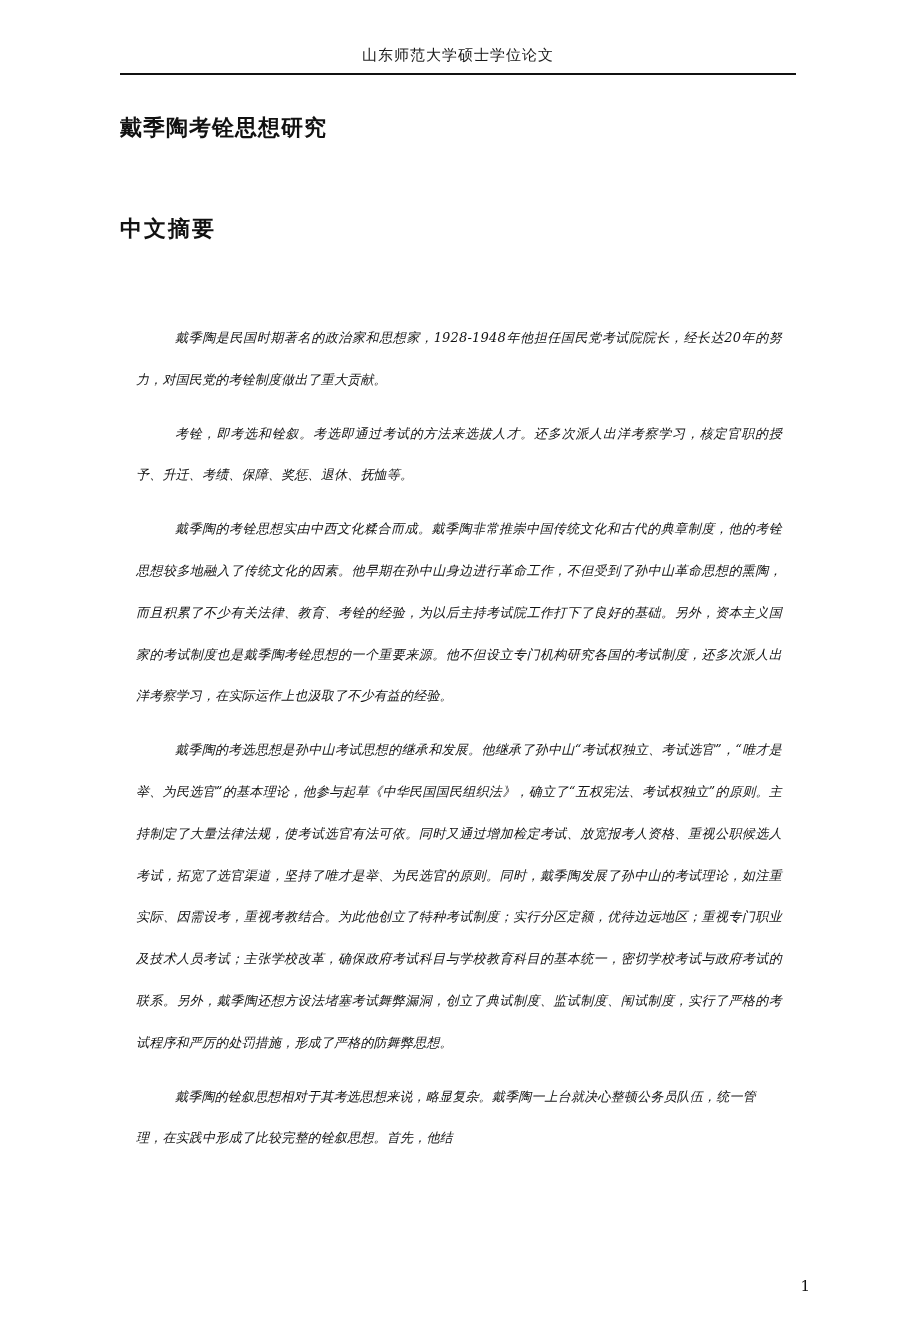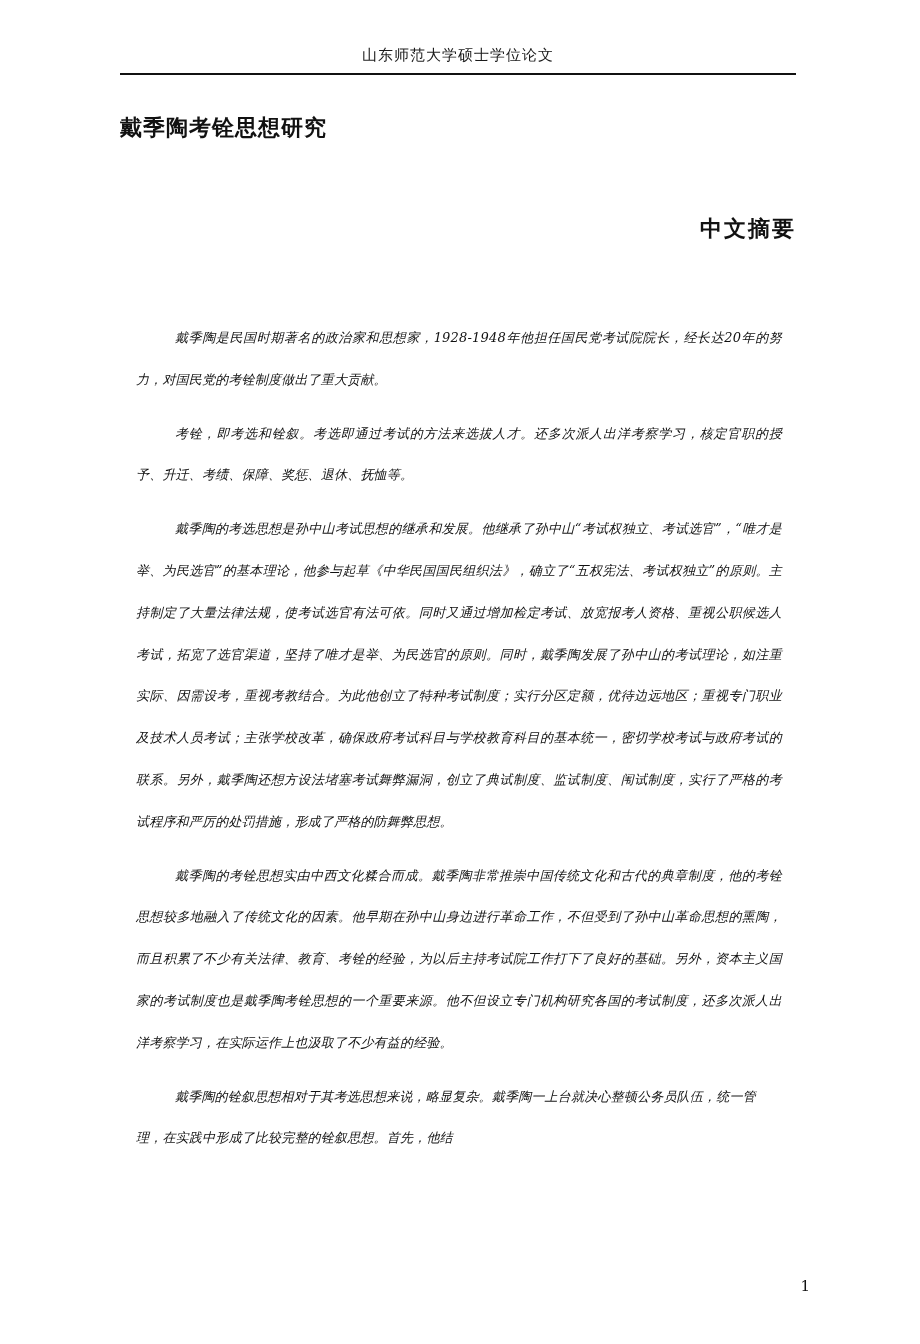--- a/index.html
+++ b/index.html
@@ -51,21 +51,21 @@
       font-weight: bold;
       font-size: 22px;
       line-height: 32px;
       letter-spacing: 1px;
     }
     .section-heading {
       position: absolute;
       left: 120px;
       top: 213px;
       width: 676px;
-      text-align: right;
+      text-align: left;
       font-family: "DejaVu Sans", "Liberation Sans", sans-serif;
       font-weight: bold;
       font-size: 22px;
       line-height: 32px;
       letter-spacing: 2px;
     }
     .body {
       position: absolute;
       left: 124px;
       top: 305px;
@@ -99,20 +99,20 @@
   <div class="running-header">山东师范大学硕士学位论文</div>
   <div class="header-rule"></div>
 
   <div class="title">戴季陶考铨思想研究</div>
 
   <div class="section-heading">中文摘要</div>
 
   <div class="body">
     <p class="para">戴季陶是民国时期著名的政治家和思想家，1928-1948年他担任国民党考试院院长，经长达20年的努力，对国民党的考铨制度做出了重大贡献。</p>
     <p class="para">考铨，即考选和铨叙。考选即通过考试的方法来选拔人才。还多次派人出洋考察学习，核定官职的授予、升迁、考绩、保障、奖惩、退休、抚恤等。</p>
+    <p class="para">戴季陶的考铨思想实由中西文化糅合而成。戴季陶非常推崇中国传统文化和古代的典章制度，他的考铨思想较多地融入了传统文化的因素。他早期在孙中山身边进行革命工作，不但受到了孙中山革命思想的熏陶，而且积累了不少有关法律、教育、考铨的经验，为以后主持考试院工作打下了良好的基础。另外，资本主义国家的考试制度也是戴季陶考铨思想的一个重要来源。他不但设立专门机构研究各国的考试制度，还多次派人出洋考察学习，在实际运作上也汲取了不少有益的经验。</p>
     <p class="para">戴季陶的考选思想是孙中山考试思想的继承和发展。他继承了孙中山“考试权独立、考试选官”，“唯才是举、为民选官”的基本理论，他参与起草《中华民国国民组织法》，确立了“五权宪法、考试权独立”的原则。主持制定了大量法律法规，使考试选官有法可依。同时又通过增加检定考试、放宽报考人资格、重视公职候选人考试，拓宽了选官渠道，坚持了唯才是举、为民选官的原则。同时，戴季陶发展了孙中山的考试理论，如注重实际、因需设考，重视考教结合。为此他创立了特种考试制度；实行分区定额，优待边远地区；重视专门职业及技术人员考试；主张学校改革，确保政府考试科目与学校教育科目的基本统一，密切学校考试与政府考试的联系。另外，戴季陶还想方设法堵塞考试舞弊漏洞，创立了典试制度、监试制度、闱试制度，实行了严格的考试程序和严厉的处罚措施，形成了严格的防舞弊思想。</p>
-    <p class="para">戴季陶的考铨思想实由中西文化糅合而成。戴季陶非常推崇中国传统文化和古代的典章制度，他的考铨思想较多地融入了传统文化的因素。他早期在孙中山身边进行革命工作，不但受到了孙中山革命思想的熏陶，而且积累了不少有关法律、教育、考铨的经验，为以后主持考试院工作打下了良好的基础。另外，资本主义国家的考试制度也是戴季陶考铨思想的一个重要来源。他不但设立专门机构研究各国的考试制度，还多次派人出洋考察学习，在实际运作上也汲取了不少有益的经验。</p>
     <p class="para" style="text-align:left;">戴季陶的铨叙思想相对于其考选思想来说，略显复杂。戴季陶一上台就决心整顿公务员队伍，统一管理，在实践中形成了比较完整的铨叙思想。首先，他结</p>
   </div>
 
   <div class="page-number">1</div>
 
 </div>
 
 </body></html>

